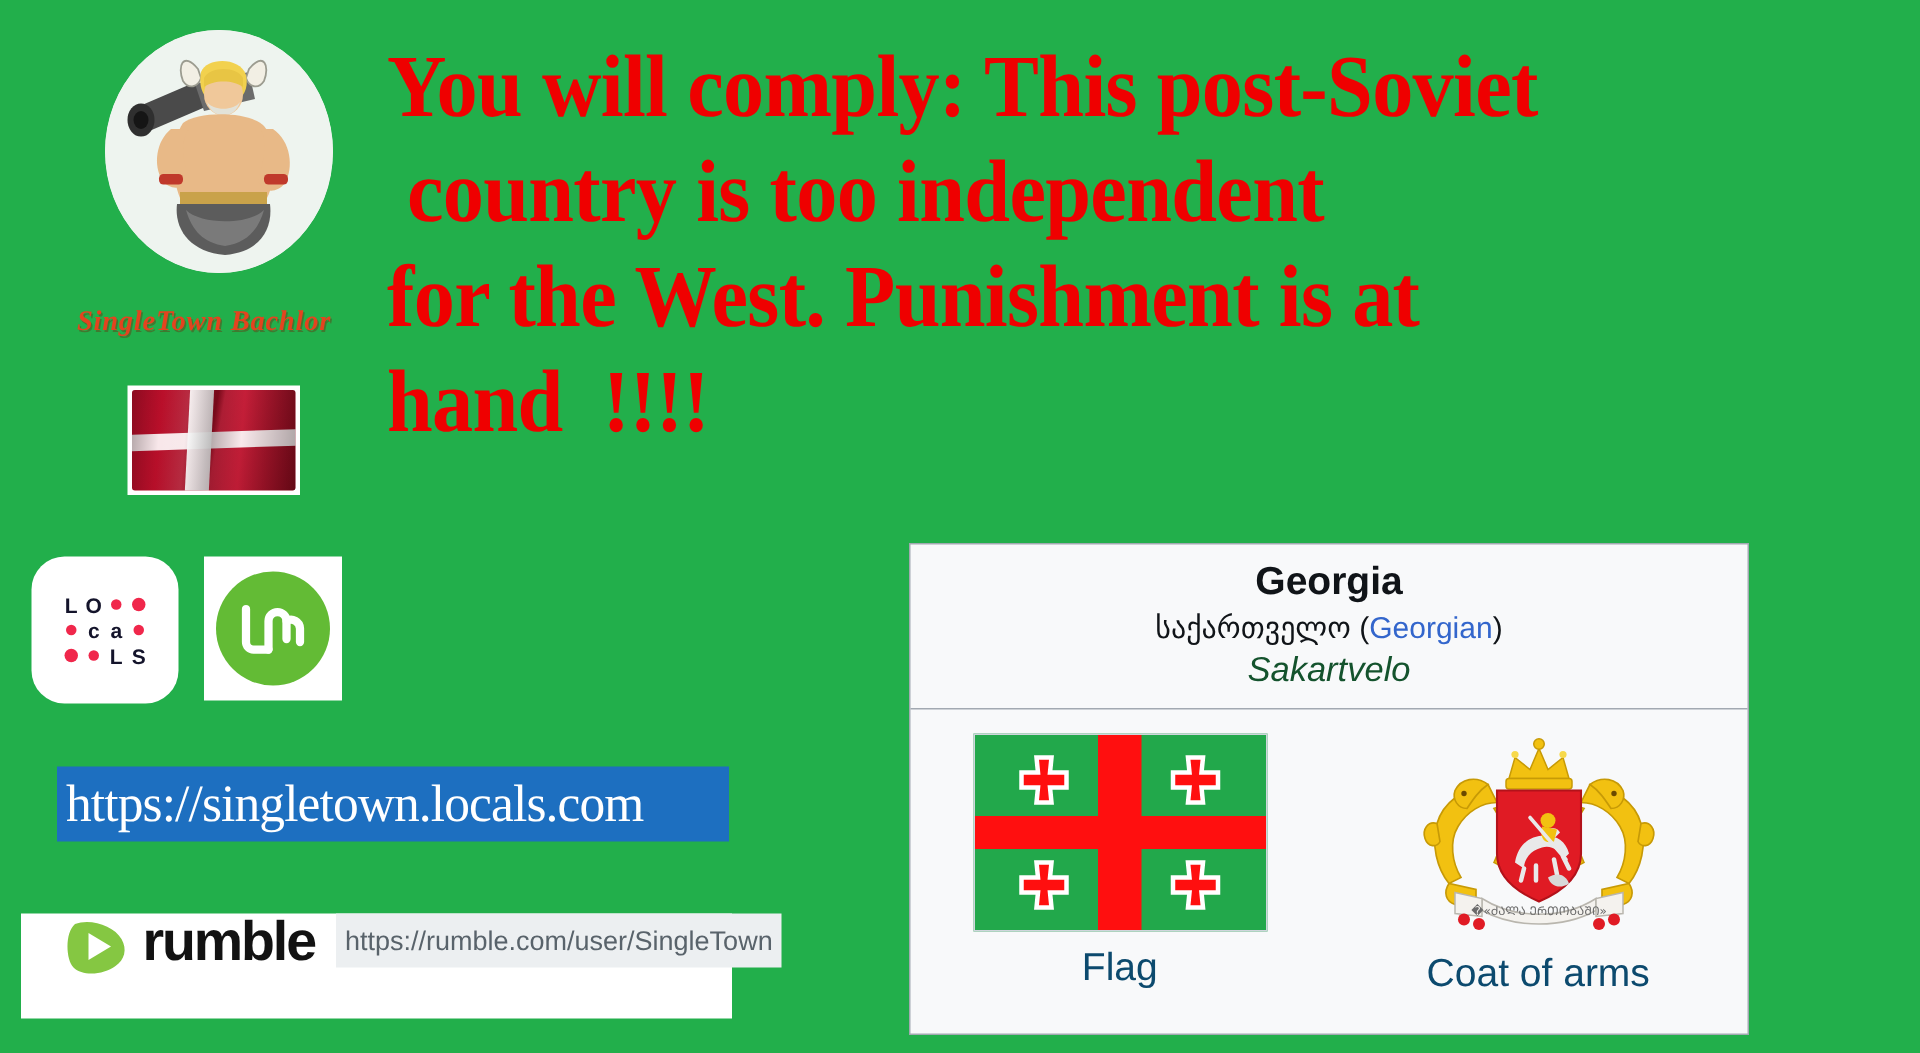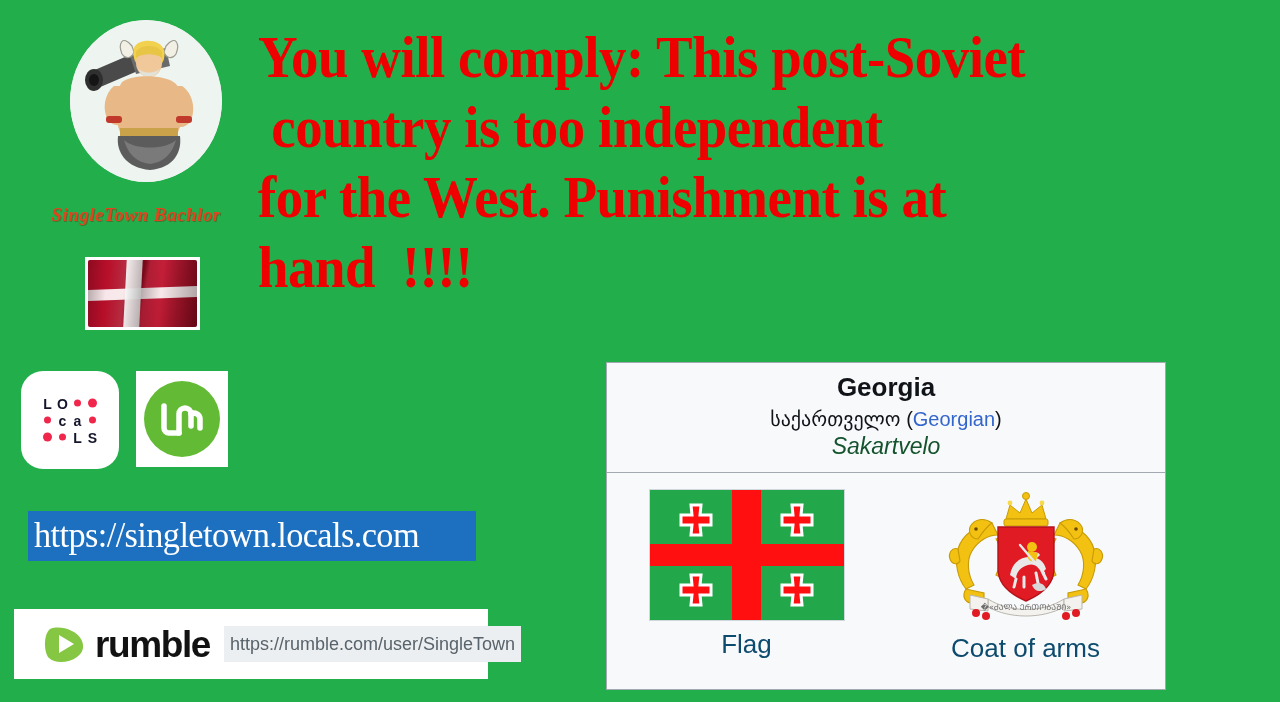--- a/index.html
+++ b/index.html
@@ -125,38 +125,38 @@
     background: #63bb35;
   }
   #lm-glyph {
     position: absolute; left: 50%; top: 50%;
     transform: translate(-50%,-50%);
     width: 48px; height: 34px;
   }
 
   
   #locals-url {
-    position: absolute; left: 28px; top: 511px;
+    position: absolute; left: 38px; top: 511px;
     width: 448px; height: 50px;
     background: #1d6fc0;
     display: flex; align-items: center; padding-left: 6px;
   }
   #locals-url span {
     font-family: "Liberation Serif", serif;
     font-size: 35px; color: #ffffff;
     letter-spacing: -0.6px; white-space: nowrap;
     transform: scaleX(.98); transform-origin: left center;
   }
 
   
   #rumble-bar {
     position: absolute; left: 14px; top: 609px;
     width: 474px; height: 70px;
     background: #ffffff;
-    display: flex; align-items: center;
+    display: flex; align-items: flex-start;
     padding-left: 28px;
   }
   #rumble-play {
     width: 44px; height: 44px; flex: 0 0 auto;
     margin-right: 9px;
   }
   #rumble-word {
     font-family: "Liberation Sans", sans-serif;
     font-weight: bold; font-size: 37px;
     color: #121212; letter-spacing: -1.4px;

